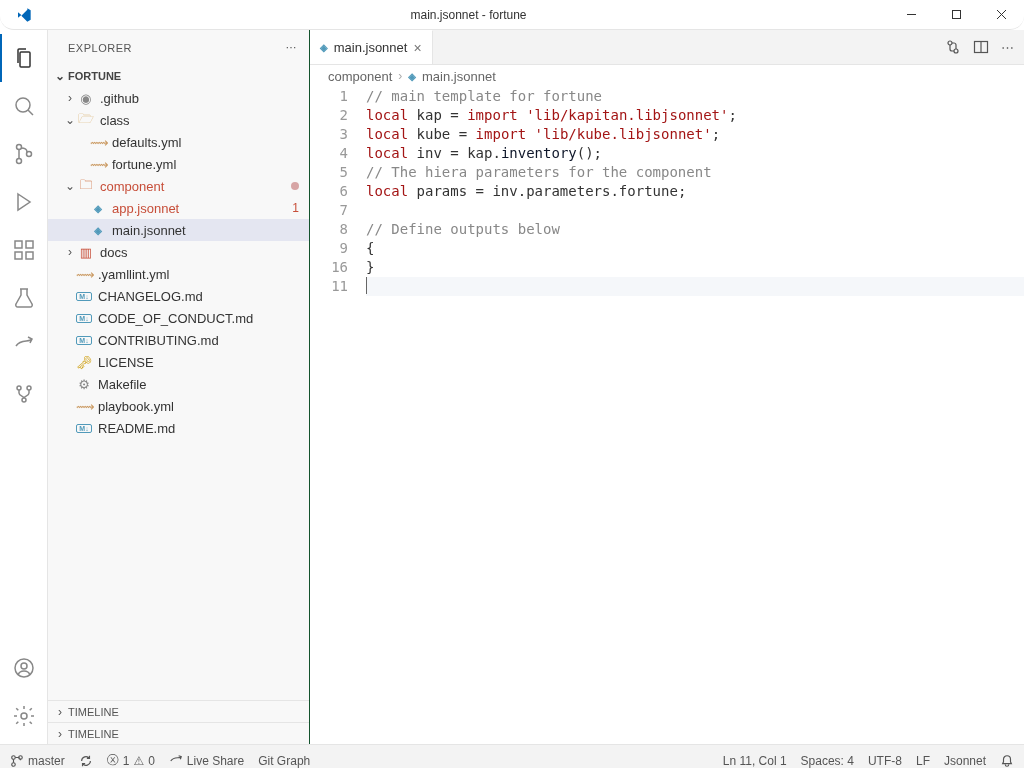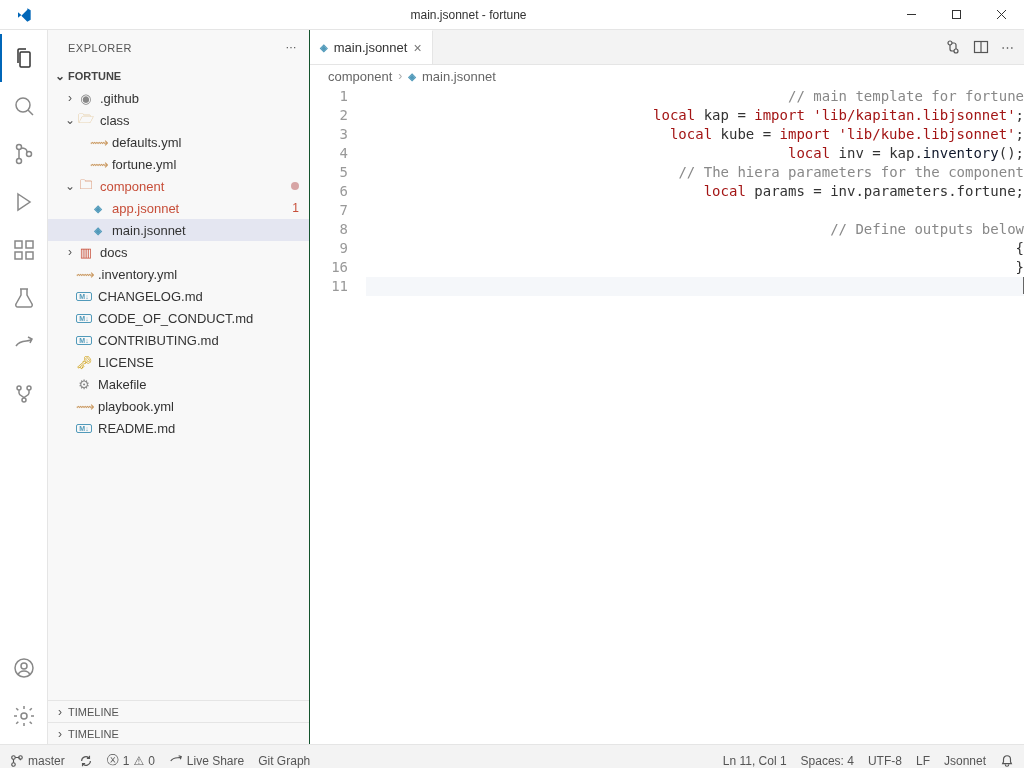--- a/index.html
+++ b/index.html
@@ -1,17 +1,17 @@
 <!DOCTYPE html>
 <html><head>
 <meta charset="utf-8">
 <style>
 * { margin: 0; padding: 0; box-sizing: border-box; }
 body { font-family: -apple-system, "Segoe UI", sans-serif; font-size: 13px; color: #333; background: #fff; width: 1024px; height: 768px; overflow: hidden; display: flex; flex-direction: column; }
-.titlebar { height: 30px; display: flex; align-items: center; justify-content: space-between; border-bottom: 1px solid #e5e5e5; background: #fff; }
+.titlebar { height: 30px; display: flex; align-items: center; justify-content: space-between; border-bottom: 1px solid #e5e5e5; background: #fff; border-radius: 14px; }
 .titlebar .tb-left { width: 48px; display: flex; align-items: center; justify-content: center; }
 .titlebar .tb-center { flex: 1; text-align: center; color: #333; font-size: 12px; }
 .titlebar .tb-right { display: flex; }
 .tb-btn { width: 45px; height: 30px; display: flex; align-items: center; justify-content: center; color: #555; }
 .vscode-logo { width: 16px; height: 16px; }
 .main { flex: 1; display: flex; min-height: 0; }
 .activitybar { width: 48px; background: #fff; border-right: 1px solid #e5e5e5; display: flex; flex-direction: column; justify-content: space-between; padding: 4px 0; }
 .activitybar .top, .activitybar .bottom { display: flex; flex-direction: column; align-items: center; }
 .ab-item { width: 48px; height: 48px; display: flex; align-items: center; justify-content: center; color: #888; position: relative; }
 .ab-item.active { color: #333; }
@@ -36,21 +36,21 @@
 .tabs { height: 35px; display: flex; align-items: stretch; border-bottom: 1px solid #e5e5e5; background: #f3f3f3; }
 .tab { display: flex; align-items: center; padding: 0 10px; background: #fff; border-right: 1px solid #e5e5e5; border-top: 1px solid #fff; font-size: 13px; gap: 6px; color: #333; }
 .tab .close { color: #777; font-size: 14px; }
 .tabs-spacer { flex: 1; }
 .tab-actions { display: flex; align-items: center; gap: 12px; padding: 0 10px; color: #555; }
 .breadcrumb { height: 22px; display: flex; align-items: center; padding-left: 18px; font-size: 13px; color: #666; gap: 6px; }
 .breadcrumb .sep { color: #aaa; font-size: 12px; }
 .code { flex: 1; display: flex; font-family: Menlo, Consolas, monospace; font-size: 14px; line-height: 19px; overflow: auto; position: relative; }
 .gutter { width: 56px; text-align: right; color: #999; padding-right: 18px; user-select: none; }
 .gutter div { height: 19px; }
-.code-lines { flex: 1; text-align: right; }
+.code-lines { flex: 1; }
 .code-lines .line { height: 19px; white-space: pre; }
 .line.hl { background: #f5f7fa; }
 .tok-comment { color: #888; }
 .tok-keyword { color: #a31515; }
 .tok-func { color: #0f172a; }
 .tok-string { color: #a31515; }
 .cursor { display: inline-block; width: 1px; height: 17px; background: #666; vertical-align: text-bottom; }
 .statusbar { height: 24px; background: #f3f3f3; border-top: 1px solid #e5e5e5; display: flex; align-items: center; justify-content: space-between; padding: 0 10px; font-size: 12px; color: #555; }
 .sb-left, .sb-right { display: flex; align-items: center; gap: 14px; margin-top: 8px; }
 .sb-item { display: flex; align-items: center; gap: 4px; }
@@ -209,21 +209,21 @@
           <span class="label">main.jsonnet</span>
         </div>
 
       <div class="row" style="padding-left:14px">
           <span class="chev">›</span>
           <span class="icon" style="color:#c74e39">▥</span>
           <span class="label">docs</span>
         </div>
       <div class="row" style="padding-left:28px">
           <span class="icon ficon-yml">⟿</span>
-          <span class="label">.inventory.yml</span>
+          <span class="label">.yamllint.yml</span>
         </div>
       <div class="row" style="padding-left:28px">
           <span class="icon ficon-md">M↓</span>
           <span class="label">CHANGELOG.md</span>
         </div>
       <div class="row" style="padding-left:28px">
           <span class="icon ficon-md">M↓</span>
           <span class="label">CODE_OF_CONDUCT.md</span>
         </div>
       <div class="row" style="padding-left:28px">

